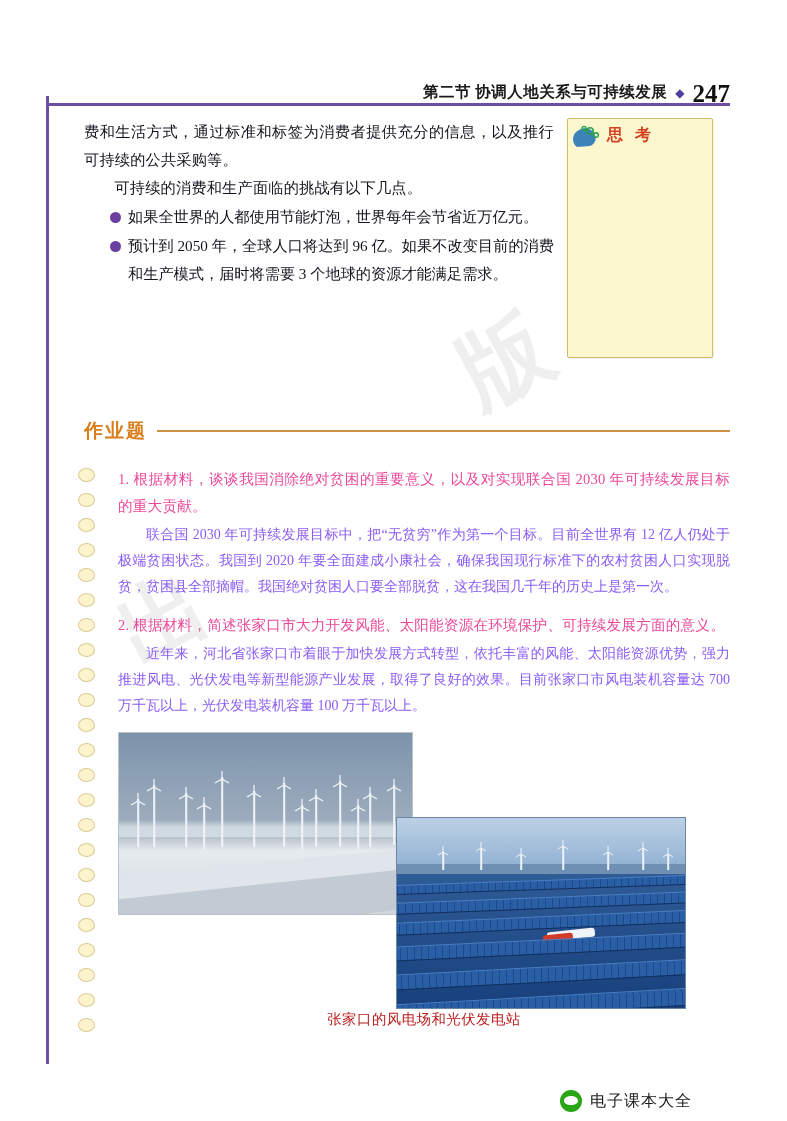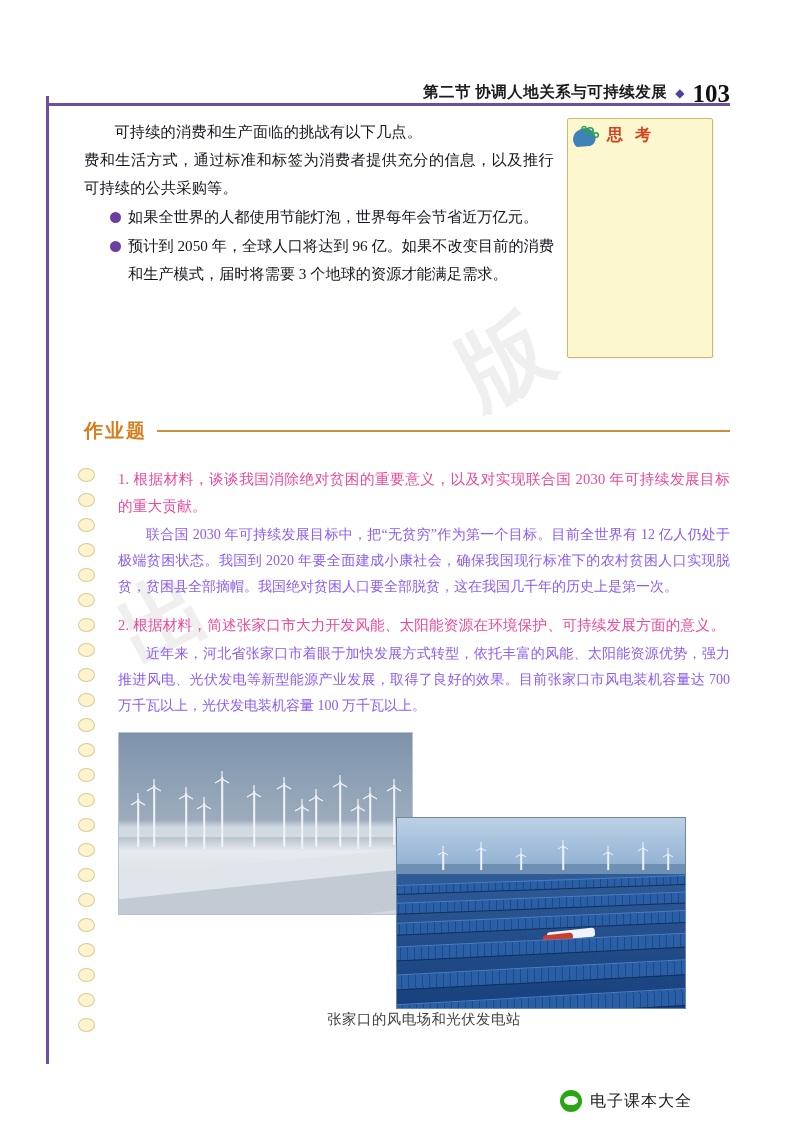--- a/index.html
+++ b/index.html
@@ -209,21 +209,21 @@
     overflow:hidden;
     background:linear-gradient(#9bb4cf 0%, #7e9cbd 22%, #2f5b96 30%, #17407c 100%);
     border:1px solid #6b86a6;
   }
   .caption {
     position:absolute;
     left:118px; top:1010px;
     width:612px;
     text-align:center;
     font-size:14.4px;
-    color:#404040;
+    color:#b91c1c;
     letter-spacing:0.5px;
   }
 
   
   .turb { position:absolute; }
   .turb .mast {
     position:absolute; left:50%; top:0;
     width:1.6px; background:#f2f5f8;
     transform:translateX(-50%);
   }
@@ -280,31 +280,31 @@
   }
 </style>
 </head>
 <body>
 
 <div id="page">
 
   <div class="header">
     <span class="header-title">第二节  协调人地关系与可持续发展</span>
     <span class="header-diamond">◆</span>
-    <span class="header-page">103</span>
+    <span class="header-page">247</span>
   </div>
   <div class="header-rule"></div>
   <div class="left-rule"></div>
 
   <div class="wm wm1">版</div>
   <div class="wm wm2">出</div>
 
   <div class="col-main">
+    <div class="para">费和生活方式，通过标准和标签为消费者提供充分的信息，以及推行可持续的公共采购等。</div>
     <div class="para indent">可持续的消费和生产面临的挑战有以下几点。</div>
-    <div class="para">费和生活方式，通过标准和标签为消费者提供充分的信息，以及推行可持续的公共采购等。</div>
 
     <div class="bullet-row">
       <span class="bullet-dot"></span>
       <span class="bullet-text">如果全世界的人都使用节能灯泡，世界每年会节省近万亿元。</span>
     </div>
     <div class="bullet-row">
       <span class="bullet-dot"></span>
       <span class="bullet-text">预计到 2050 年，全球人口将达到 96 亿。如果不改变目前的消费和生产模式，届时将需要 3 个地球的资源才能满足需求。</span>
     </div>
   </div>

